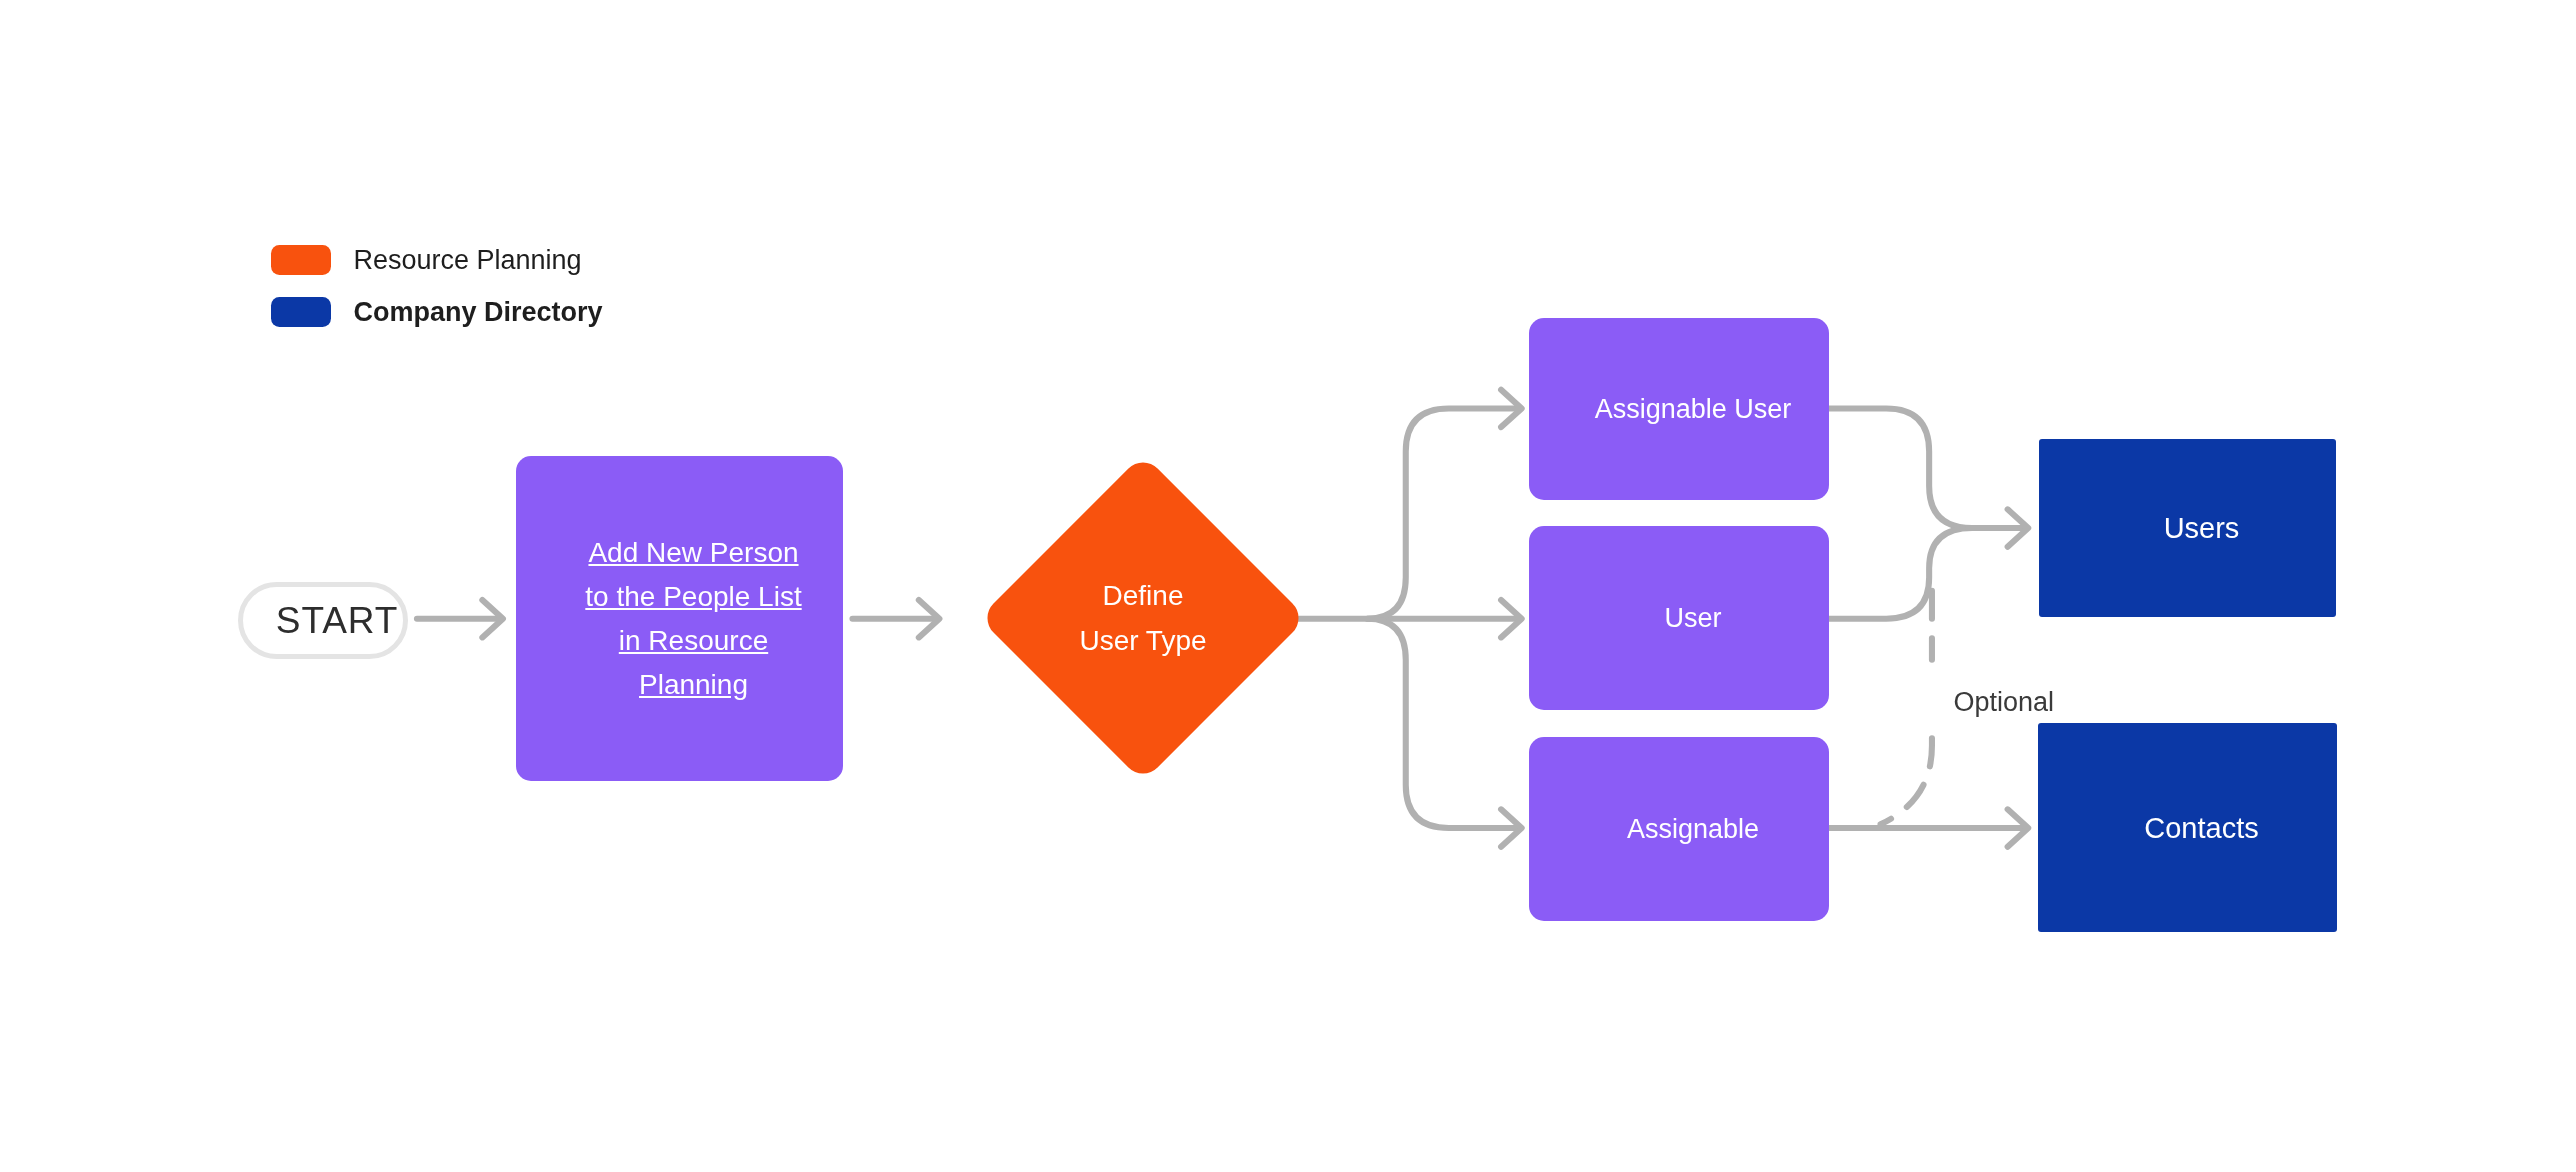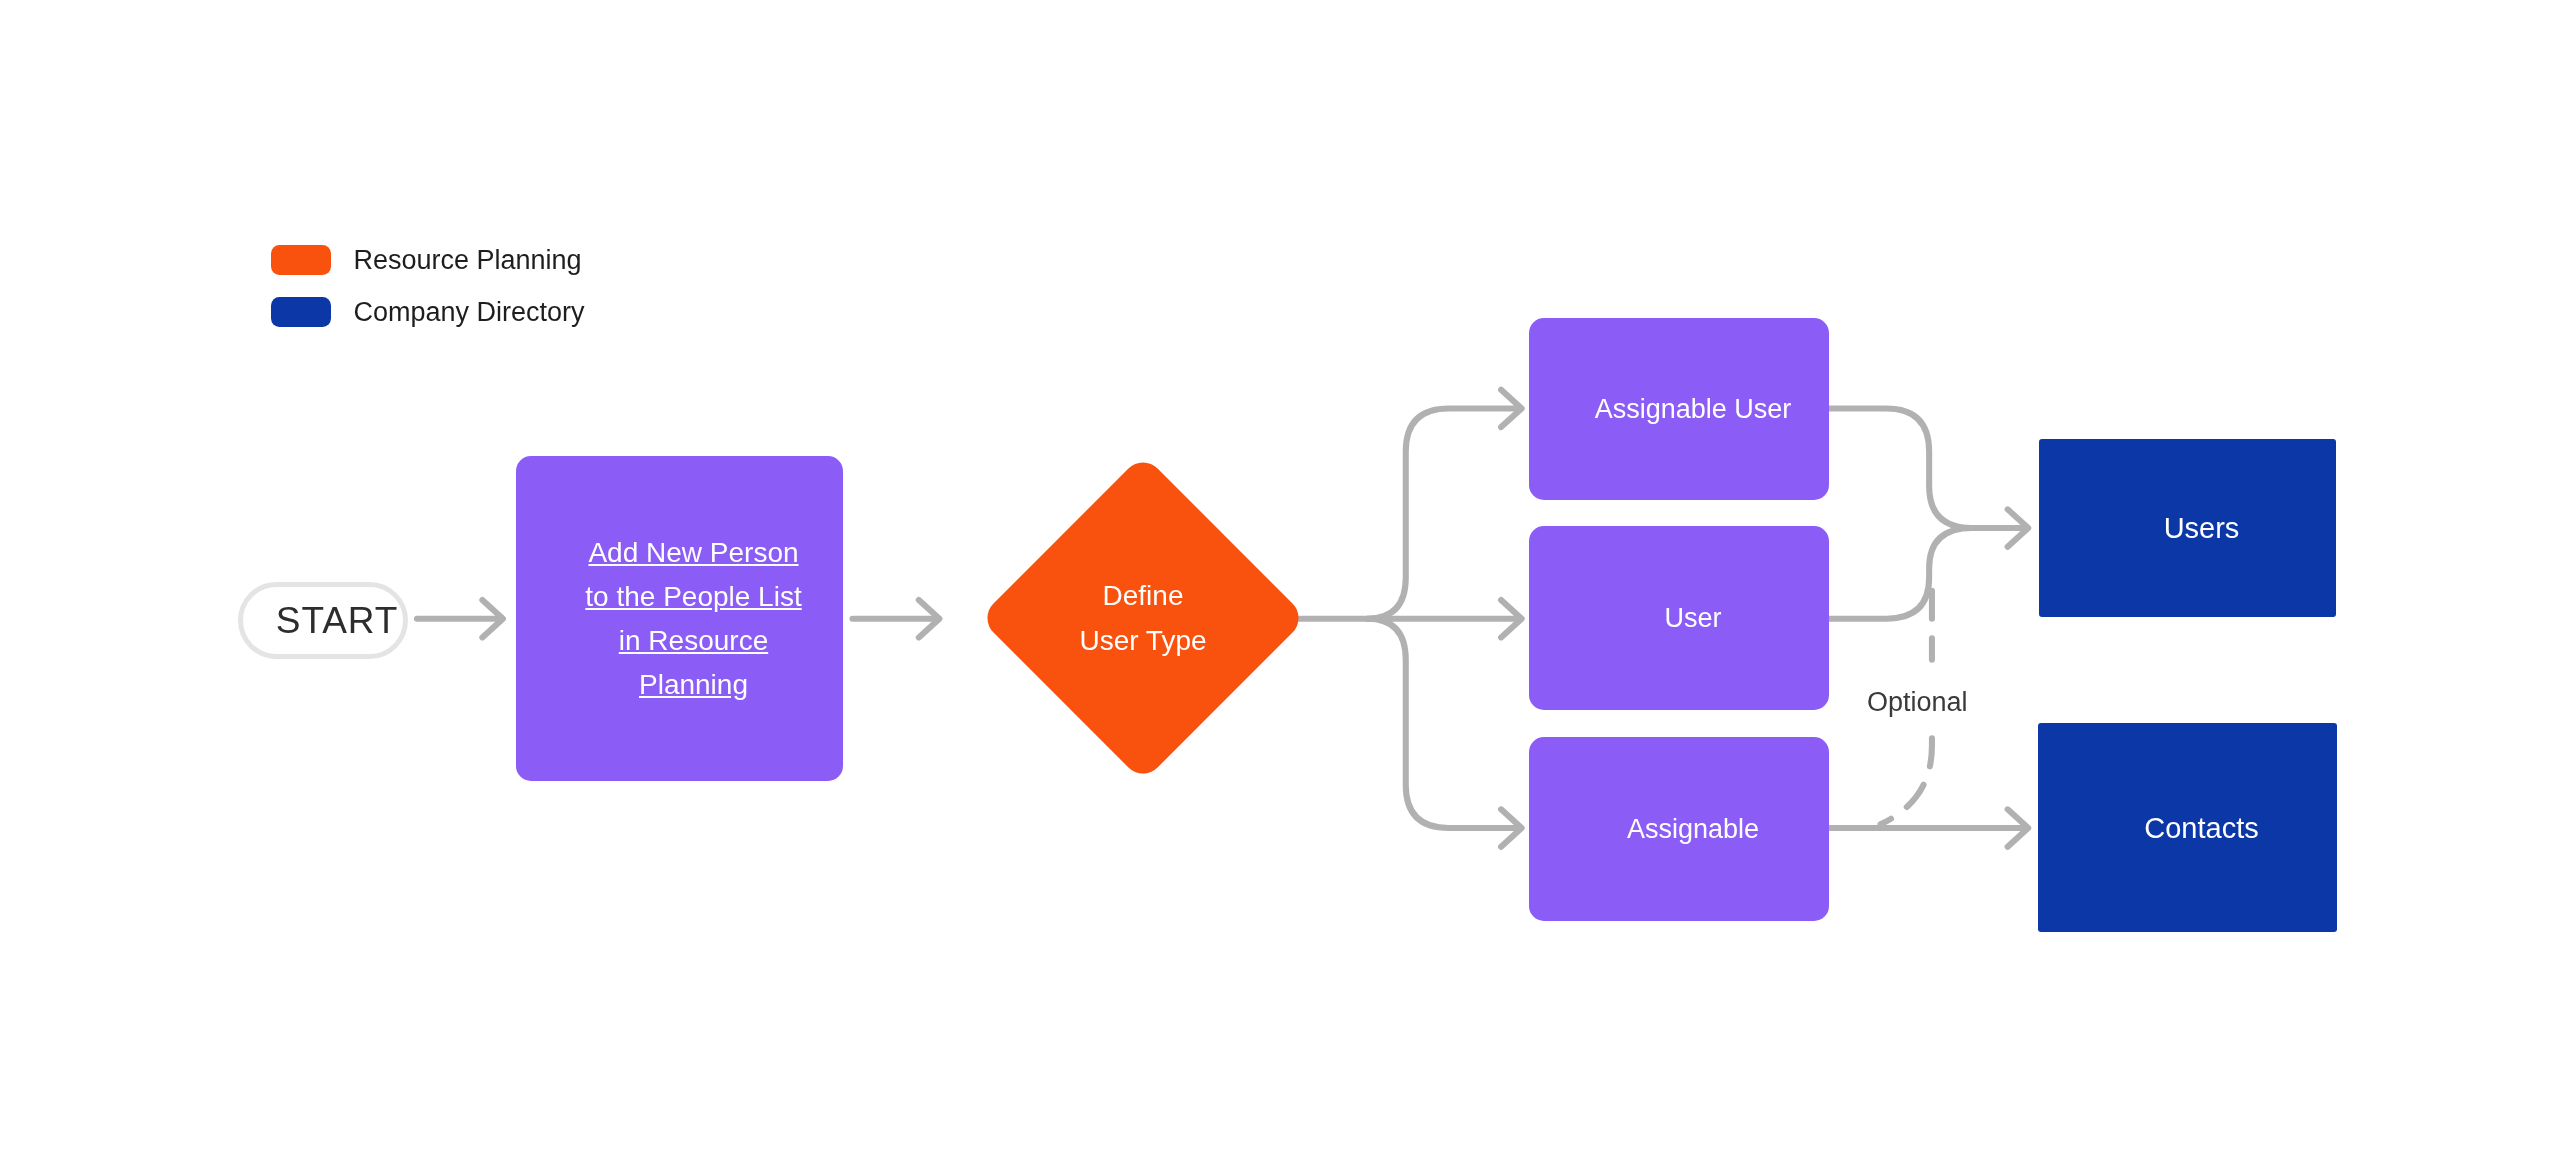--- a/index.html
+++ b/index.html
@@ -43,21 +43,21 @@
   }
   .diamond-text {
     color: #FFFFFF; font-size: 28px; line-height: 45px;
     display: flex; align-items: center; justify-content: center; text-align: center;
   }
 
   .process-text  { font-size: 28px; line-height: 44px; text-decoration: underline; }
   .branch-text   { font-size: 27px; line-height: 34px; }
   .dest-text     { font-size: 29px; line-height: 36px; }
 
-  .optional-label { font-size: 27px; color: #3A3A3A; text-align: left; white-space: nowrap; }
+  .optional-label { font-size: 27px; color: #3A3A3A; text-align: right; white-space: nowrap; }
 </style>
 </head>
 <body>
 
 <svg id="connector-svg" width="2576" height="1172" viewBox="0 0 2756 1254">
 
   <g>
     <path class="conn" d="M446 662 H532"></path>
     <path class="conn" d="M516 642 L538 662 L516 682"></path>
   </g>
@@ -99,21 +99,21 @@
   <g>
     <path class="conn conn-dashed" d="M2067 632 V706"></path>
     <path class="conn conn-dashed" d="M2067 790 V798 Q2067 856 2012 882"></path>
   </g>
 </svg>
 
 <div class="abs legend-row" style="left:243px; top:243px;">
   <div class="swatch swatch-orange"></div>
   <div class="legend-label">Resource Planning</div>
 </div>
-<div class="abs legend-row" style="left:243px; top:295px;">
+<div class="abs legend-row" style="left:243px; top:295px;font-weight:bold;">
   <div class="swatch swatch-blue"></div>
   <div class="legend-label">Company Directory</div>
 </div>
 
 <div class="abs node start-pill" style="left:238px; top:582px; width:170px; height:77px;">
   <span class="node-label">START</span>
 </div>
 
 <div class="abs node node-orange process-text" style="left:516px; top:456px; width:327px; height:325px;">
   <span class="node-label">Add New Person

